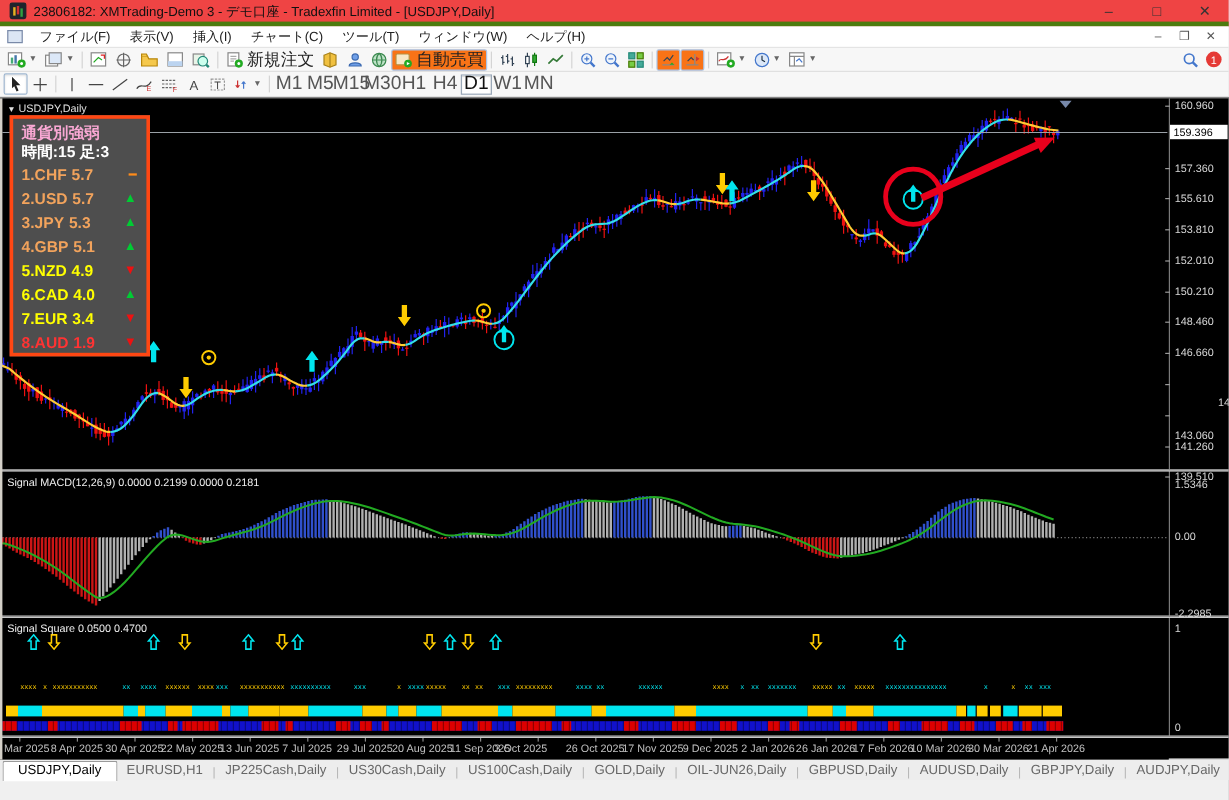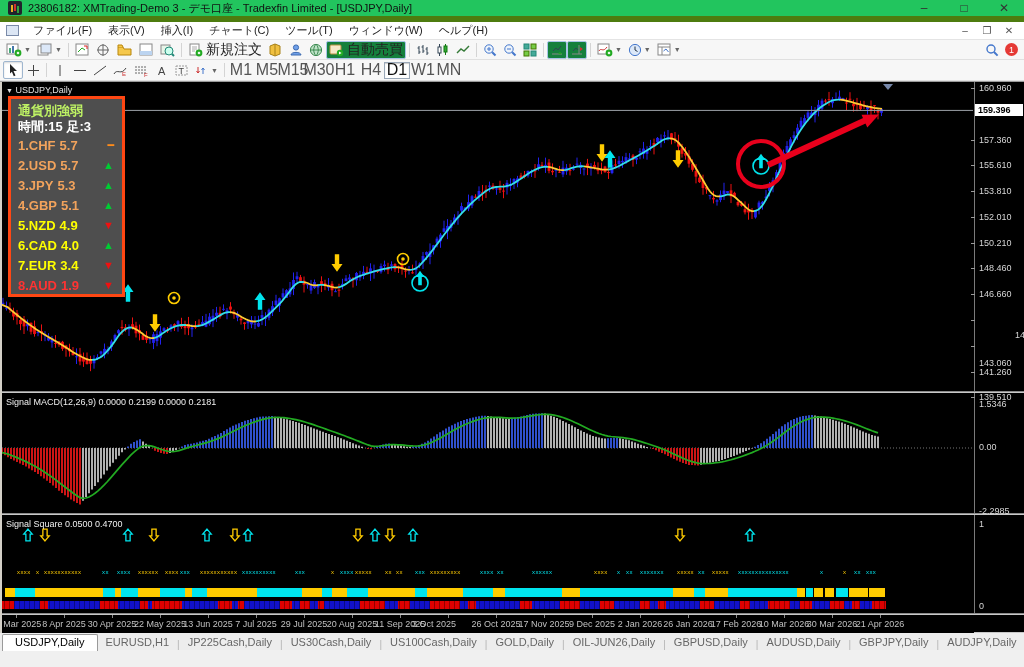--- a/index.html
+++ b/index.html
@@ -1,67 +1,67 @@
 <!DOCTYPE html>
 <html><head>
 <meta charset="utf-8">
 <style>
   * { box-sizing: border-box; margin: 0; padding: 0; }
   html,body { width:1024px; height:667px; overflow:hidden; }
   body { font-family:"Liberation Sans","DejaVu Sans",sans-serif; background:#f0f0f0; }
   .window { position:relative; width:1024px; height:667px; background:#f0f0f0; }
 
   
-  .titlebar { height:22px; background:#22c55e; display:flex; align-items:center; border-bottom:6px solid #4d7c0f; }
+  .titlebar { height:22px; background:#ef4444; display:flex; align-items:center; border-bottom:4px solid #4d7c0f; }
   .app-icon { width:14px; height:14px; margin:0 6px 0 8px; background:#20242c; border-radius:2px; position:relative; flex:0 0 auto; }
   .app-icon:before { content:""; position:absolute; left:3px; top:4px; width:2px; height:7px; background:#e8b020; box-shadow:3px -1px 0 #d03030, 6px 1px 0 #30a040; }
   .title-text { font-size:11px; color:#111; white-space:nowrap; }
   .win-controls { margin-left:auto; display:flex; }
   .win-btn { width:40px; height:22px; display:flex; align-items:center; justify-content:center; font-size:12px; color:#333; }
 
   
   .menubar { height:18px; background:#ffffff; display:flex; align-items:center; border-bottom:1px solid #e4e4e4; }
   .menu-doc-icon { width:13px; height:11px; border:1px solid #7a8aa8; background:#dce6f4; margin:0 6px 0 6px; flex:0 0 auto; }
   .menu-item { font-size:11px; color:#222; padding:1px 8px; white-space:nowrap; }
   .mdi-controls { margin-left:auto; display:flex; margin-right:4px; }
   .mdi-btn { width:22px; height:15px; display:flex; align-items:center; justify-content:center; font-size:10px; color:#555; }
 
   
   .toolbar { height:20px; background:#f7f7f7; display:flex; align-items:center; border-bottom:1px solid #e0e0e0; padding-left:3px; }
   .toolbar2 { height:21px; }
   .tb-sep { width:1px; height:14px; background:#d4d4d4; margin:0 3px; flex:0 0 auto; }
   .tb-btn { height:18px; min-width:20px; display:flex; align-items:center; justify-content:center; padding:0 2px; border:1px solid transparent; border-radius:2px; flex:0 0 auto; }
-  .tb-btn.pressed { background:#15803d; border-color:#a9c4e8; }
+  .tb-btn.pressed { background:#f97316; border-color:#a9c4e8; }
   .tb-btn.sunken { background:#ffffff; border-color:#9fb6cf; box-shadow:inset 0 1px 2px rgba(0,0,0,.15); }
   .tb-label { font-size:14px; color:#222; margin-left:3px; white-space:nowrap; }
   .tb-caret { font-size:7px; color:#666; margin-left:2px; }
   .tf-btn { height:17px; width:26px; display:flex; align-items:center; justify-content:center; font-size:16px; color:#555; border:1px solid transparent; flex:0 0 auto;text-align:right; }
   .tf-btn.active { background:#ffffff; border-color:#9aa8b8; box-shadow:inset 0 1px 1px rgba(0,0,0,.2); color:#111; }
   .tb-right { margin-left:auto; display:flex; align-items:center; margin-right:6px; }
   .badge { width:13px; height:13px; border-radius:50%; background:#e53935; color:#fff; font-size:9px; display:flex; align-items:center; justify-content:center; margin-left:6px; }
 
   
   .workspace { position:relative; width:1024px; height:551px; background:#000; border-top:1px solid #9a9a9a; }
   .left-frame { position:absolute; left:0; top:0; width:2px; height:551px; background:#d4d0c8; z-index:5; }
   #chart-svg { position:absolute; left:0; top:0; z-index:1; }
   .hsep { position:absolute; left:0; width:1024px; height:2px; background:#c8c8c8; border-top:1px solid #8a8a8a; z-index:4; }
   .axis-vline { position:absolute; left:974px; top:0; width:1px; height:533px; background:#7a7a7a; z-index:3; }
   .axis-col { position:absolute; left:975px; top:0; width:49px; height:551px; z-index:4; }
   .axis-label { position:absolute; left:4px; font-size:9px; color:#d6d6d6; white-space:nowrap; }
   .axis-tick { position:absolute; left:-4px; width:4px; height:1px; background:#9a9a9a; }
-  .price-current { position:absolute; left:0; width:48px; height:12px; background:#ffffff; color:#000; font-size:9px; font-weight:bold; display:flex; align-items:center; padding-left:3px; z-index:5; }
+  .price-current { position:absolute; left:0; width:48px; height:12px; background:#ffffff; color:#000; font-size:9px; font-weight:normal; display:flex; align-items:center; padding-left:3px; z-index:5; }
   .chart-symbol { position:absolute; left:6px; top:3px; font-size:9px; color:#e0e0e0; z-index:3; }
   .pane-label { position:absolute; left:6px; font-size:9px; color:#efefef; z-index:3; white-space:nowrap; }
   .date-axis { position:absolute; left:0; top:533px; width:974px; height:18px; background:#000; z-index:3; }
   .date-label { position:absolute; top:4px; transform:translateX(-50%); font-size:9px; color:#c0c0c0; white-space:nowrap; }
   .date-tick { position:absolute; top:0; width:1px; height:3px; background:#888; }
 
   
   .strength { position:absolute; left:8px; top:14px; width:117px; height:201px; background:#4e4e4e; border:3px solid #ff4713; z-index:6; padding:3px 6px 0 7px; }
-  .strength-title { color:#bef264; font-size:13px; font-weight:bold; line-height:17px; }
+  .strength-title { color:#f9a8d4; font-size:13px; font-weight:bold; line-height:17px; }
   .strength-sub { color:#fff; font-size:13px; font-weight:bold; line-height:16px; }
   .s-row { display:flex; align-items:center; height:20px; font-size:13px; font-weight:bold; white-space:nowrap; }
   .s-val { margin-left:4px; }
   .s-dir { margin-left:auto; font-size:11px; padding-right:2px; }
 
   
   .tabbar { height:18px; background:#ededed; display:flex; align-items:flex-end; border-top:1px solid #c8c8c8; padding-left:2px; }
   .tab { font-size:11px; color:#666; padding:1px 8px 2px 8px; white-space:nowrap; display:flex; align-items:center; }
   .tab.active { background:#ffffff; border:1px solid #9a9a9a; border-bottom:none; color:#000; padding:1px 12px 3px 12px; margin-bottom:-1px; border-radius:2px 2px 0 0; }
   .tab-sep { color:#b4b4b4; font-size:10px; }

